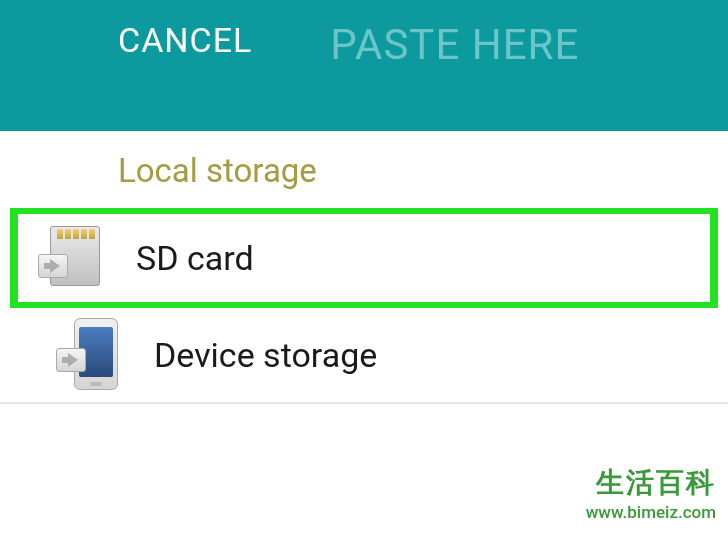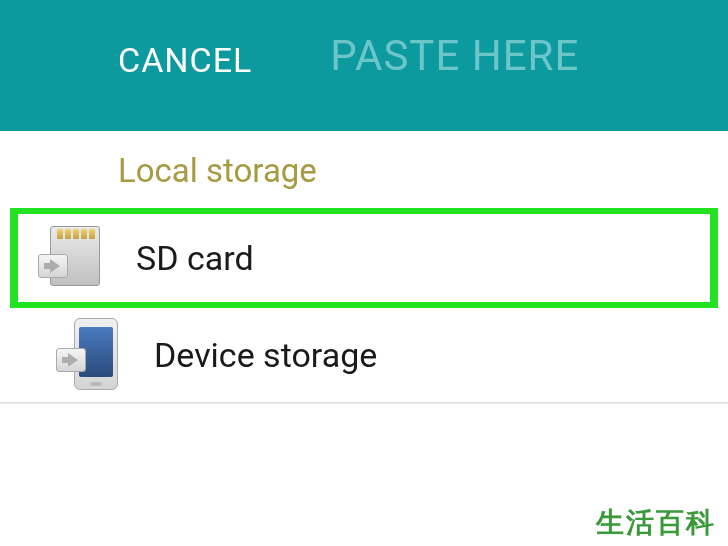--- a/index.html
+++ b/index.html
@@ -15,22 +15,21 @@
       background: #0d9a9e;
       height: 131px;
       display: flex;
       align-items: flex-start;
       padding: 0;
     }
     .header-row {
       display: flex;
       width: 100%;
       justify-content: flex-start;
-      padding-top: 31px;
-      align-items: flex-end;
+      padding-top: 20px;
     }
     .cancel-btn {
       color: #ffffff;
       font-size: 34px;
       font-weight: 400;
       letter-spacing: 1px;
       margin-left: 118px;
       cursor: pointer;
     }
     .paste-btn {
@@ -175,21 +174,21 @@
       border-radius: 3px;
       position: absolute;
       left: 0;
       top: 30px;
       display: flex;
       align-items: center;
       justify-content: center;
     }
     .watermark {
       position: absolute;
-      bottom: 4px;
+      bottom: 24px;
       right: 12px;
       text-align: right;
     }
     .wm-cn {
       font-size: 28px;
       font-weight: bold;
       color: #3a9a3a;
       text-shadow: 1px 1px 0 #fff;
       letter-spacing: 2px;
     }
@@ -243,13 +242,14 @@
         <div class="arrow-tail"></div>
         <div class="arrow-shape"></div>
       </div>
     </div>
   </div>
   <div class="item-label">Device storage</div>
 </div>
 
 <div class="watermark">
   <div class="wm-cn">生活百科</div>
+  <div class="wm-url">www.bimeiz.com</div>
 </div>
 
 </body></html>

